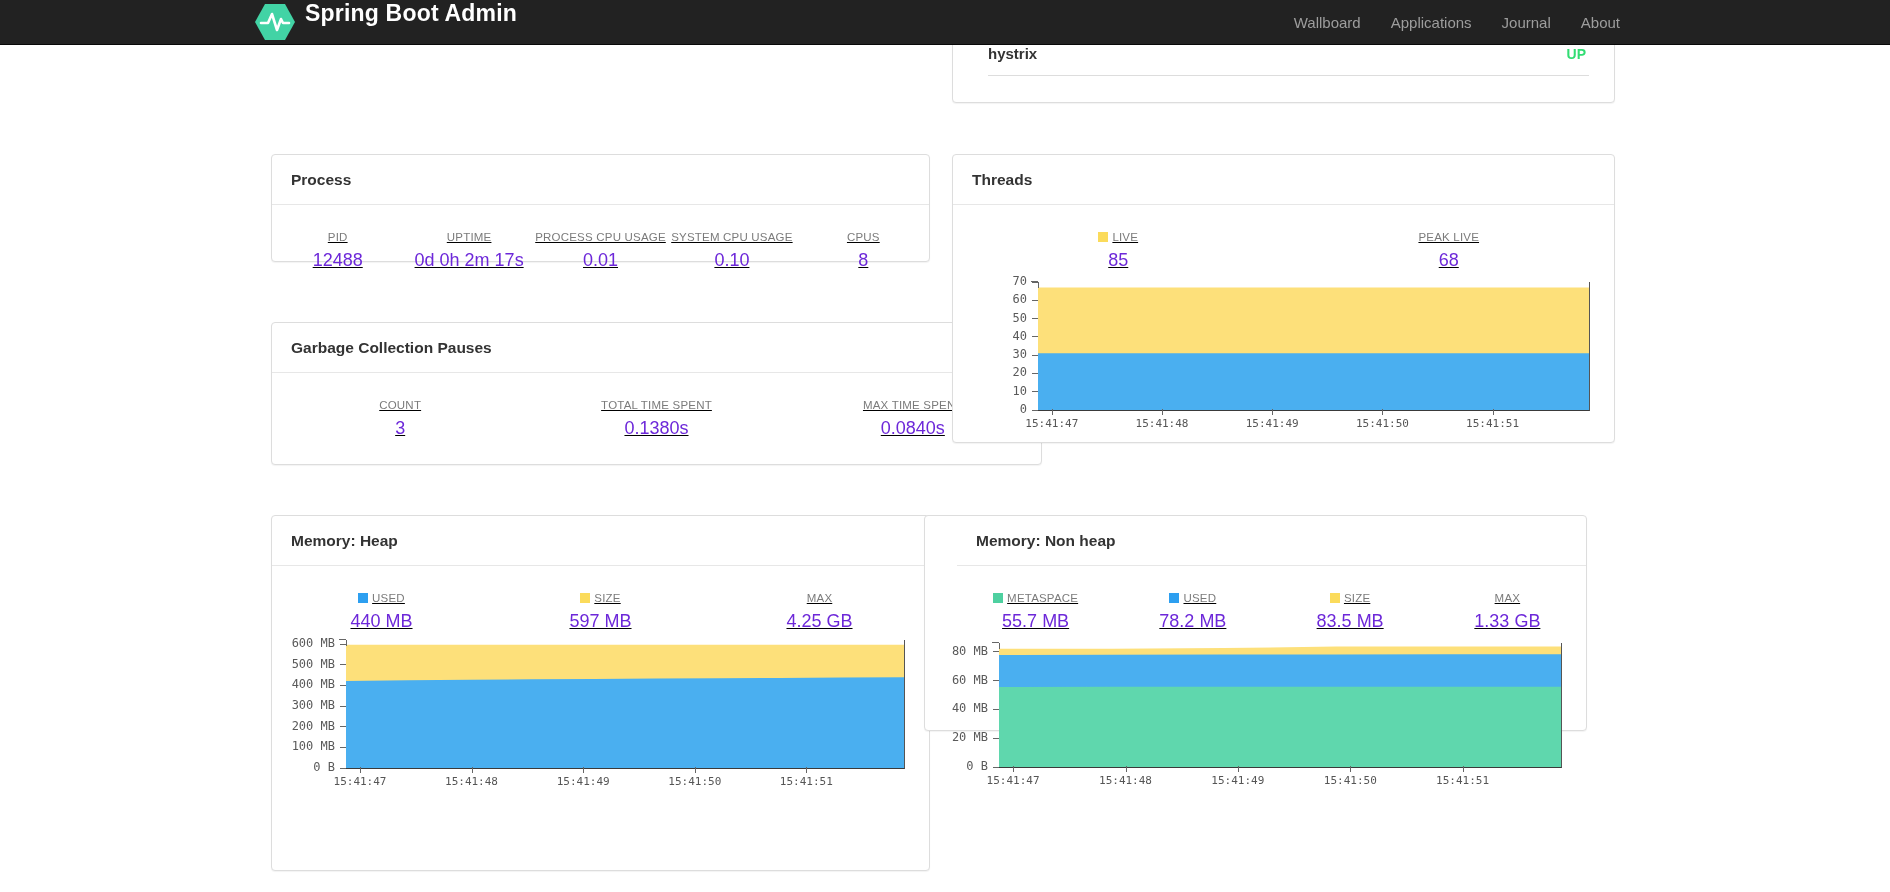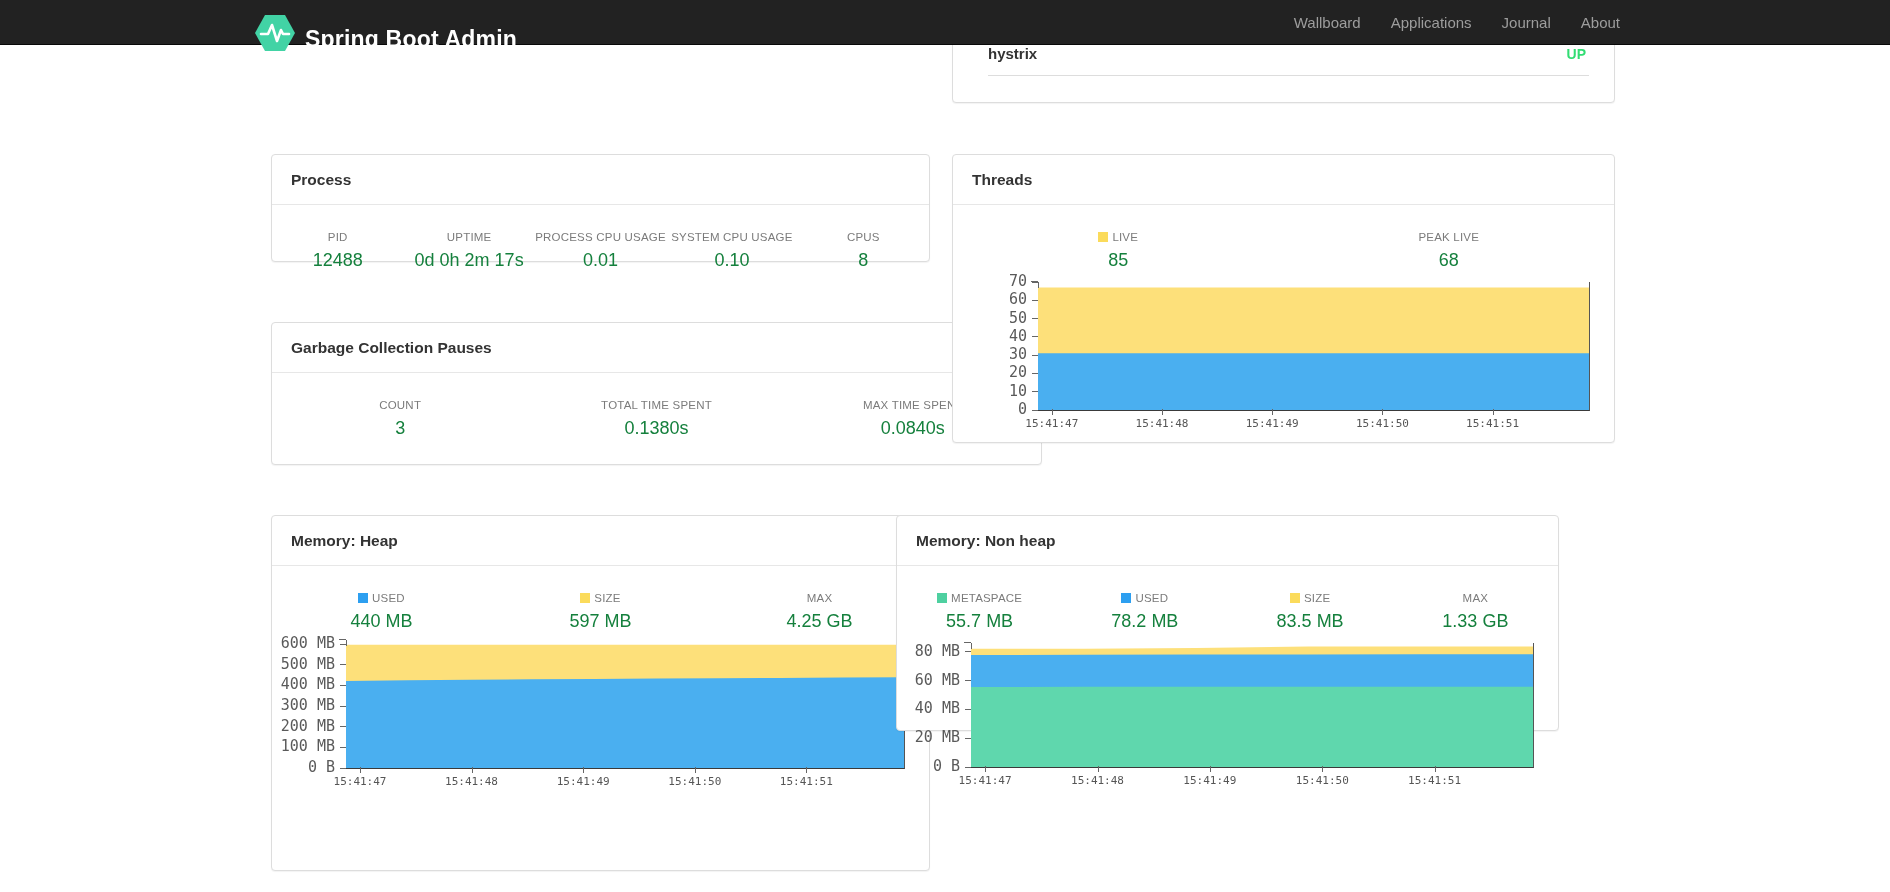--- a/index.html
+++ b/index.html
@@ -4,72 +4,72 @@
 <style>
   * { margin:0; padding:0; box-sizing:border-box; }
   html,body { width:1890px; height:892px; background:#fff; overflow:hidden;
               font-family:"Liberation Sans", sans-serif; position:relative; }
 
   
   .navbar { position:absolute; left:0; top:0; width:1890px; height:45px;
             background:#222; border-bottom:1px solid #080808; z-index:20;
             display:flex; align-items:center; }
   .brand { position:absolute; left:255px; top:0; height:45px; display:flex;
-           align-items:flex-end; text-decoration:none;margin-top:8px; }
+           align-items:flex-start; text-decoration:none; }
   .brand-logo { width:40px; height:40px; margin-top:2px; }
   .brand-title { color:#ffffff; font-size:23px; font-weight:bold; margin-left:10px;
                  letter-spacing:0.2px; white-space:nowrap; }
   .nav-links { position:absolute; right:255px; top:0; height:45px; display:flex; }
   .nav-link { color:#9d9d9d; font-size:15px; line-height:45px; padding:0 15px;
               text-decoration:none; white-space:nowrap; cursor:pointer; }
 
   
   .card { position:absolute; background:#fff; border:1px solid #ddd;
           border-radius:4px; box-shadow:0 1px 1px rgba(0,0,0,0.05); }
   .card-header { height:50px; line-height:50px; padding:0 19px; font-size:15.5px;
                  font-weight:bold; color:#333; border-bottom:1px solid #e7e7e7; }
-  .metrics { display:flex; padding-top:26px; }
+  .metrics { display:flex; padding-top:26px;text-decoration:underline; }
   .metric { flex:1 1 0; text-align:center; }
   .metric-label { font-size:11.5px; color:#7b7b7b; letter-spacing:0.2px; white-space:nowrap; }
   .legend-marker { display:inline-block; width:10px; height:10px; margin-right:4px;
                    vertical-align:-1px; }
-  .metric-value { font-size:18px; color:#15803d; margin-top:7px; white-space:nowrap; }
+  .metric-value { font-size:18px; color:#6d28d9; margin-top:7px; white-space:nowrap; }
 
   
   .health-card { left:952px; top:-57px; width:663px; height:160px; z-index:1; }
   .health-row { position:absolute; left:35px; right:28px; top:101px; display:flex;
                 justify-content:space-between; align-items:center; }
   .health-name { font-size:15px; font-weight:bold; color:#333; cursor:pointer; }
   .health-status { font-size:14px; font-weight:bold; }
   .health-divider { position:absolute; left:35px; right:25px; top:131px;
                     border-top:1px solid #ddd; }
 
   
   .chart-plot { position:absolute; border-bottom:1px solid #3a3a3a;
                 border-right:1px solid #555; }
   .chart-plot svg { position:absolute; left:0; top:0; display:block; }
   .ytick { position:absolute; left:-84px; width:84px; height:0; }
   .ylabel { position:absolute; right:11px; transform:translateY(-55%);
-            font-family:"DejaVu Sans Mono", monospace; font-size:15px; color:#5a5a5a;
+            font-family:"DejaVu Sans Mono", monospace; font-size:12px; color:#5a5a5a;
             white-space:nowrap; }
   .ymark { position:absolute; right:0; top:-0.5px; width:6px; height:1px; background:#666; }
   .xtick { position:absolute; top:100%; width:0; }
   .xmark { position:absolute; left:0; top:-1px; width:1px; height:6px; background:#666; }
   .xlabel { position:absolute; top:7px; left:0; transform:translateX(-50%);
             font-family:"DejaVu Sans Mono", monospace; font-size:11px; color:#555;
             white-space:nowrap; }
   .corner-h { position:absolute; left:-7px; top:-1px; width:7px; height:1px; background:#666; }
   .corner-v { position:absolute; left:0; top:0; width:1px; height:6px; background:#666; }
 
   
   .process-card { left:271px; top:154px; width:659px; height:108px; }
   .gc-card      { left:271px; top:322px; width:771px; height:143px; }
   .threads-card { left:952px; top:154px; width:663px; height:289px; }
   .heap-card    { left:271px; top:515px; width:659px; height:356px; }
-  .nonheap-card { left:896px; top:515px; width:663px; height:216px; }
+  .nonheap-card { left:924px; top:515px; width:663px; height:216px;padding-left:32px; }
 
   .threads-plot { left:85px; top:127px; width:552px; height:129px; }
   .heap-plot    { left:74px; top:124px; width:559px; height:129px; }
   .nonheap-plot { left:74px; top:127px; width:563px; height:125px; }
 </style>
 </head>
 <body>
 
 <div class="card health-card">
   <div class="health-row">

